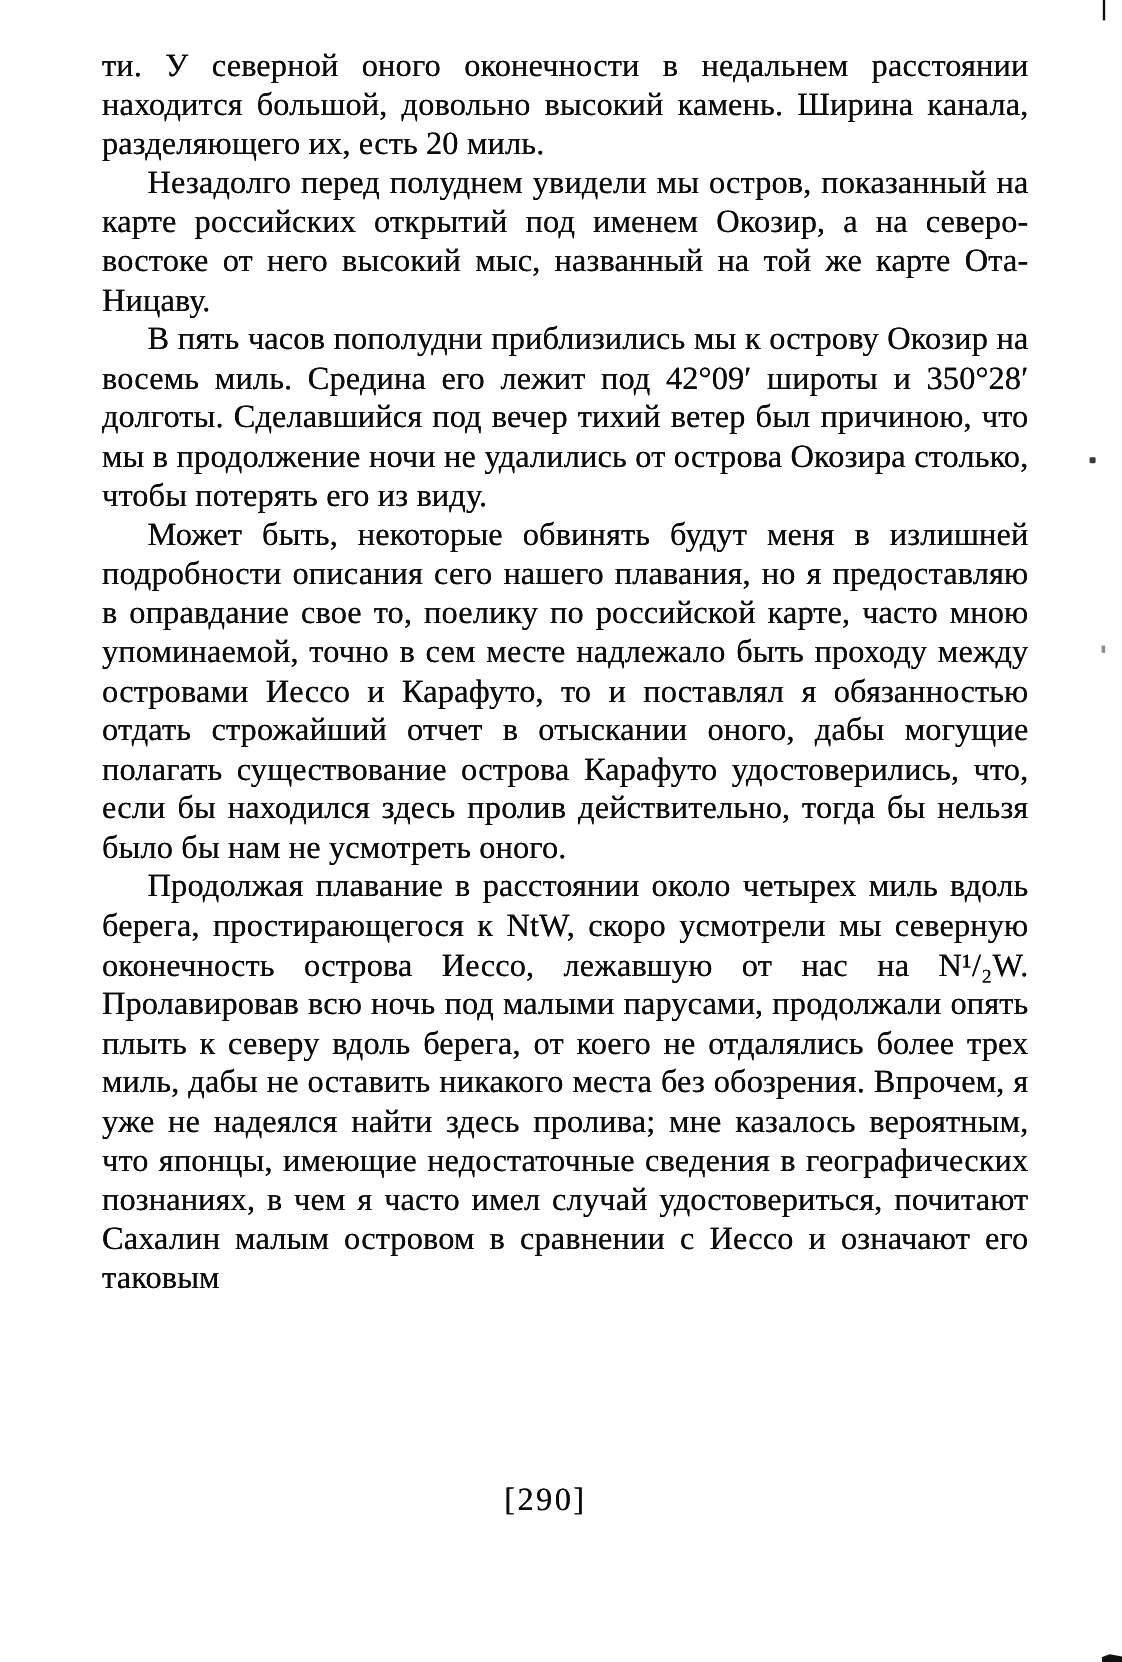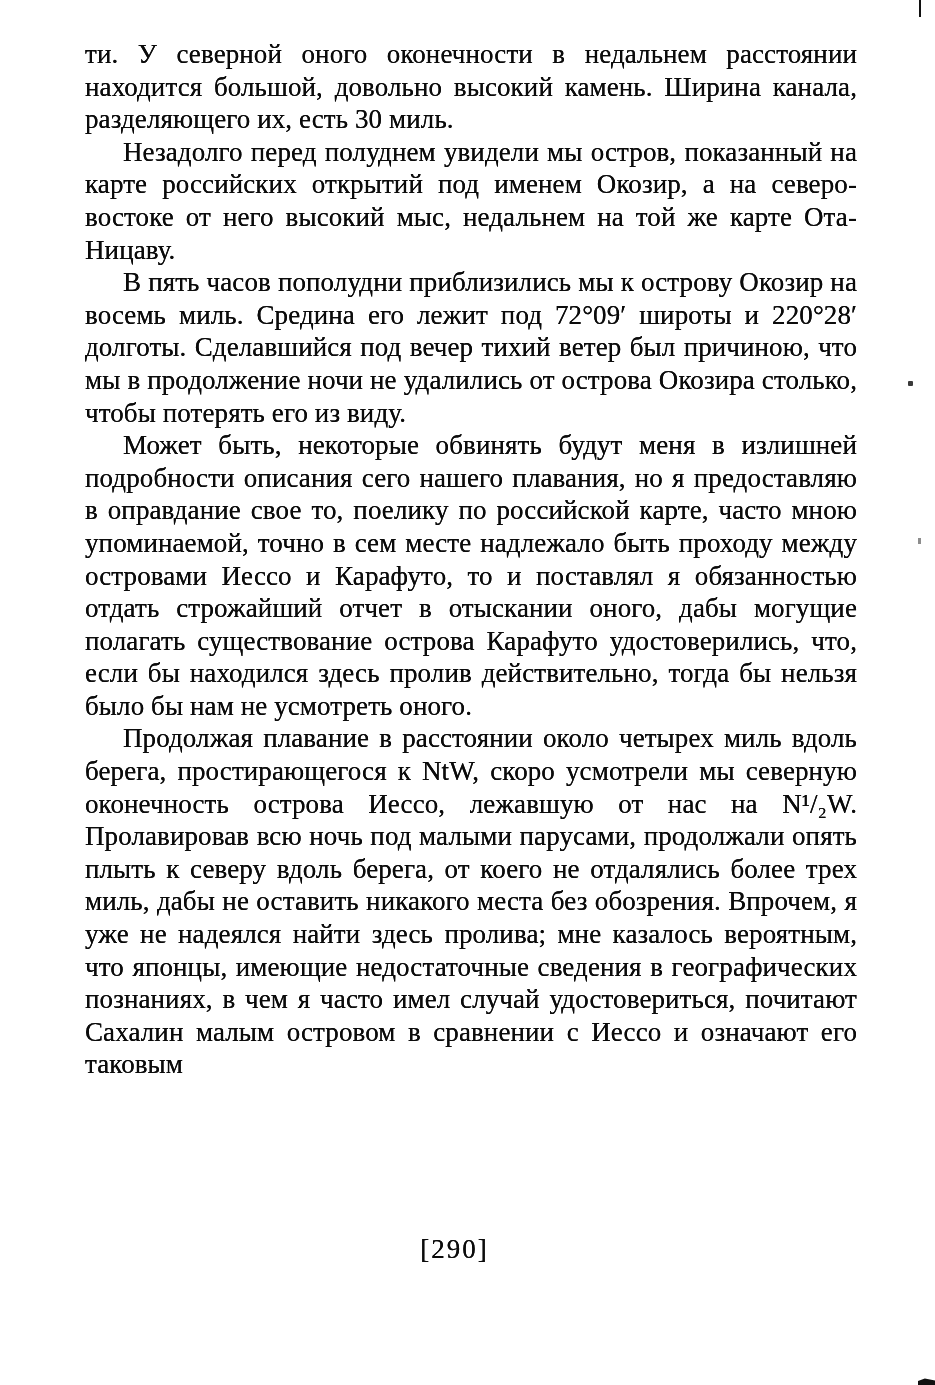--- a/index.html
+++ b/index.html
@@ -60,23 +60,23 @@
   .artifact-speck-low-right  { left: 918px; top: 538px;  width: 3px;  height: 6px;  background:#8d8d8d; }
   .artifact-corner-bottom    { left: 918px; top: 1375px; width: 17px; height: 10px;
                                clip-path: polygon(0 60%, 40% 35%, 100% 55%, 100% 100%, 0 100%); }
 </style>
 </head>
 <body>
 
 <div class="scan-page">
 
   <div class="text-block">
-    <p class="para">ти. У северной оного оконечности в недальнем расстоянии находится большой, довольно высокий камень. Ширина канала, разделяющего их, есть 30 миль.</p>
-    <p class="para indented">Незадолго перед полуднем увидели мы остров, показанный на карте российских открытий под именем Окозир, а на северо-востоке от него высокий мыс, недальнем на той же карте Ота-Ницаву.</p>
-    <p class="para indented">В пять часов пополудни приблизились мы к острову Окозир на восемь миль. Средина его лежит под 72°09′ широты и 220°28′ долготы. Сделавшийся под вечер тихий ветер был причиною, что мы в продолжение ночи не удалились от острова Окозира столько, чтобы потерять его из виду.</p>
+    <p class="para">ти. У северной оного оконечности в недальнем расстоянии находится большой, довольно высокий камень. Ширина канала, разделяющего их, есть 20 миль.</p>
+    <p class="para indented">Незадолго перед полуднем увидели мы остров, показанный на карте российских открытий под именем Окозир, а на северо-востоке от него высокий мыс, названный на той же карте Ота-Ницаву.</p>
+    <p class="para indented">В пять часов пополудни приблизились мы к острову Окозир на восемь миль. Средина его лежит под 42°09′ широты и 350°28′ долготы. Сделавшийся под вечер тихий ветер был причиною, что мы в продолжение ночи не удалились от острова Окозира столько, чтобы потерять его из виду.</p>
     <p class="para indented">Может быть, некоторые обвинять будут меня в излишней подробности описания сего нашего плавания, но я предоставляю в оправдание свое то, поелику по российской карте, часто мною упоминаемой, точно в сем месте надлежало быть проходу между островами Иессо и Карафуто, то и поставлял я обязанностью отдать строжайший отчет в отыскании оного, дабы могущие полагать существование острова Карафуто удостоверились, что, если бы находился здесь пролив действительно, тогда бы нельзя было бы нам не усмотреть оного.</p>
     <p class="para indented">Продолжая плавание в расстоянии около четырех миль вдоль берега, простирающегося к NtW, скоро усмотрели мы северную оконечность острова Иессо, лежавшую от нас на N¹/₂W. Пролавировав всю ночь под малыми парусами, продолжали опять плыть к северу вдоль берега, от коего не отдалялись более трех миль, дабы не оставить никакого места без обозрения. Впрочем, я уже не надеялся найти здесь пролива; мне казалось вероятным, что японцы, имеющие недостаточные сведения в географических познаниях, в чем я часто имел случай удостовериться, почитают Сахалин малым островом в сравнении с Иессо и означают его таковым</p>
   </div>
 
   <div class="folio">[290]</div>
 
   <div class="artifact artifact-tick-top-right"></div>
   <div class="artifact artifact-speck-mid-right"></div>
   <div class="artifact artifact-speck-low-right"></div>
   <div class="artifact artifact-corner-bottom"></div>

